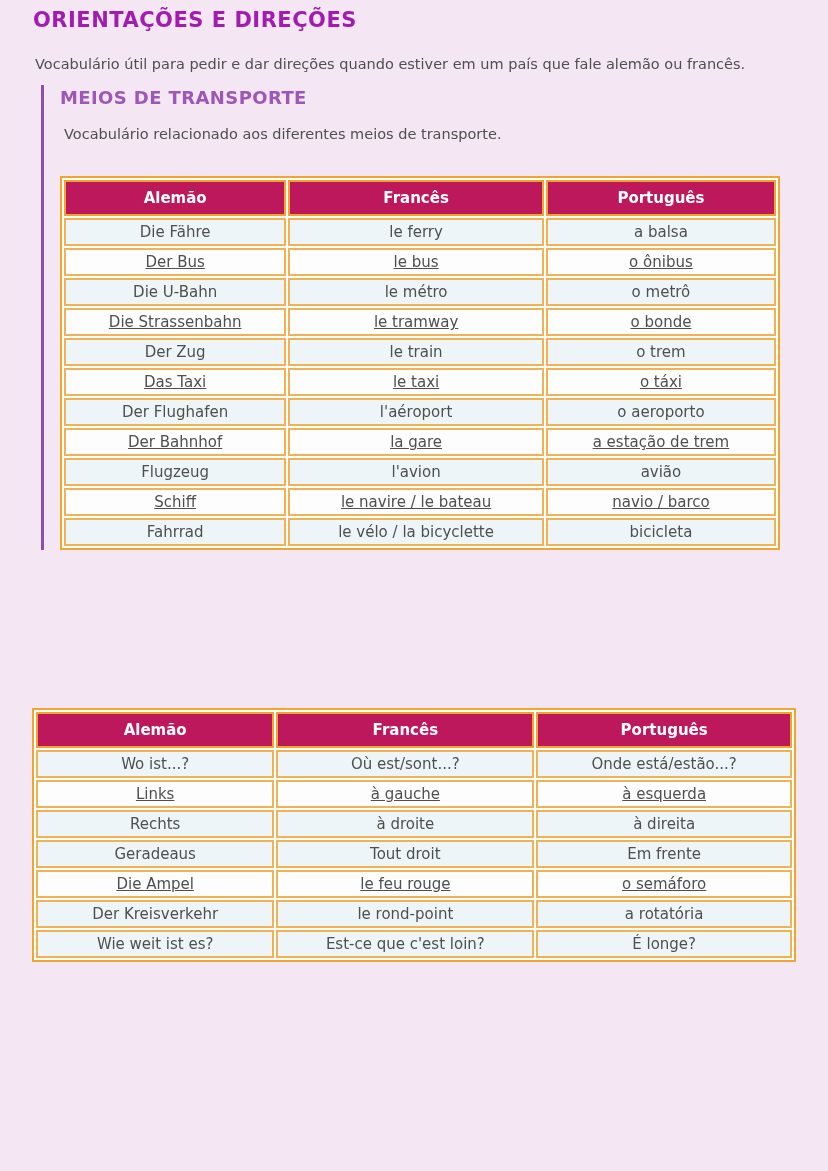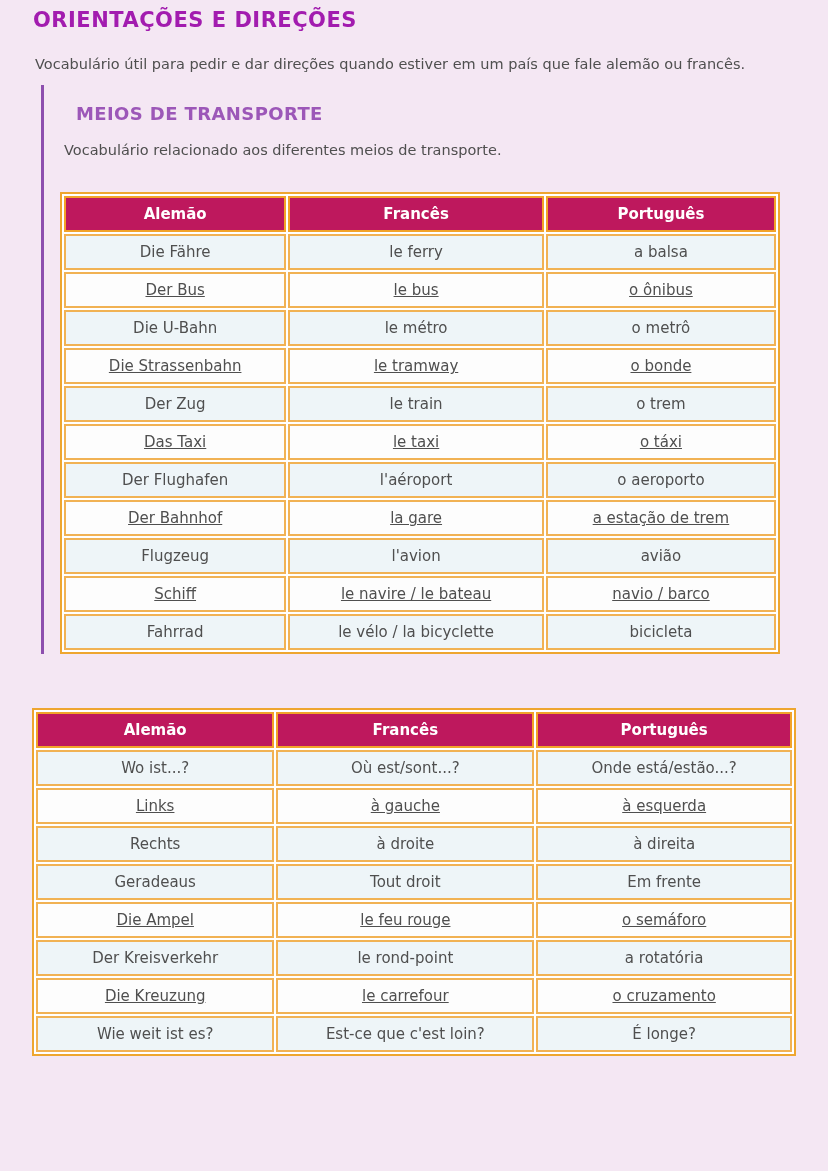--- a/index.html
+++ b/index.html
@@ -33,21 +33,21 @@
   }
   .section {
     position: absolute;
     left: 41px;
     top: 85px;
     width: 742px;
     border-left: 3px solid #8d4fae;
     padding-left: 16px;
   }
   .section-heading {
-    margin: 16px;
+    margin: 0;
     padding-top: 2px;
     font-size: 18px;
     line-height: 22px;
     font-weight: bold;
     letter-spacing: 0.4px;
     color: #9c57b8;
   }
   .section-desc {
     margin: 16px 0 0 4px;
     font-size: 14.5px;
@@ -79,21 +79,21 @@
     font-weight: bold;
     height: 36px;
     text-align: center;
     padding: 0 6px;
   }
   .vocab-table td {
     border: 2px solid #f1b254;
     font-size: 15px;
     color: #4f4f4f;
     text-align: center;
-    height: 36px;
+    height: 28px;
     padding: 0 6px;
   }
   .vocab-table tr.row-odd td  { background: #eef5f8; }
   .vocab-table tr.row-even td { background: #fdfdfd; text-decoration: underline; }
   .table-transport th:nth-child(1), .table-transport td:nth-child(1) { width: 31.4%; }
   .table-transport th:nth-child(2), .table-transport td:nth-child(2) { width: 36.1%; }
   .table-directions th:nth-child(1), .table-directions td:nth-child(1) { width: 31.7%; }
   .table-directions th:nth-child(2), .table-directions td:nth-child(2) { width: 34.3%; }
 </style>
 </head>
@@ -206,25 +206,20 @@
         <tr class="row-even">
           <td>Die Ampel</td>
           <td>le feu rouge</td>
           <td>o semáforo</td>
         </tr>
         <tr class="row-odd">
           <td>Der Kreisverkehr</td>
           <td>le rond-point</td>
           <td>a rotatória</td>
         </tr>
-        <tr class="row-even">
-          <td>Die Kreuzung</td>
-          <td>le carrefour</td>
-          <td>o cruzamento</td>
-        </tr>
         <tr class="row-odd">
           <td>Wie weit ist es?</td>
           <td>Est-ce que c'est loin?</td>
           <td>É longe?</td>
         </tr>
       </tbody>
     </table>
 </div>
 
 </body></html>

